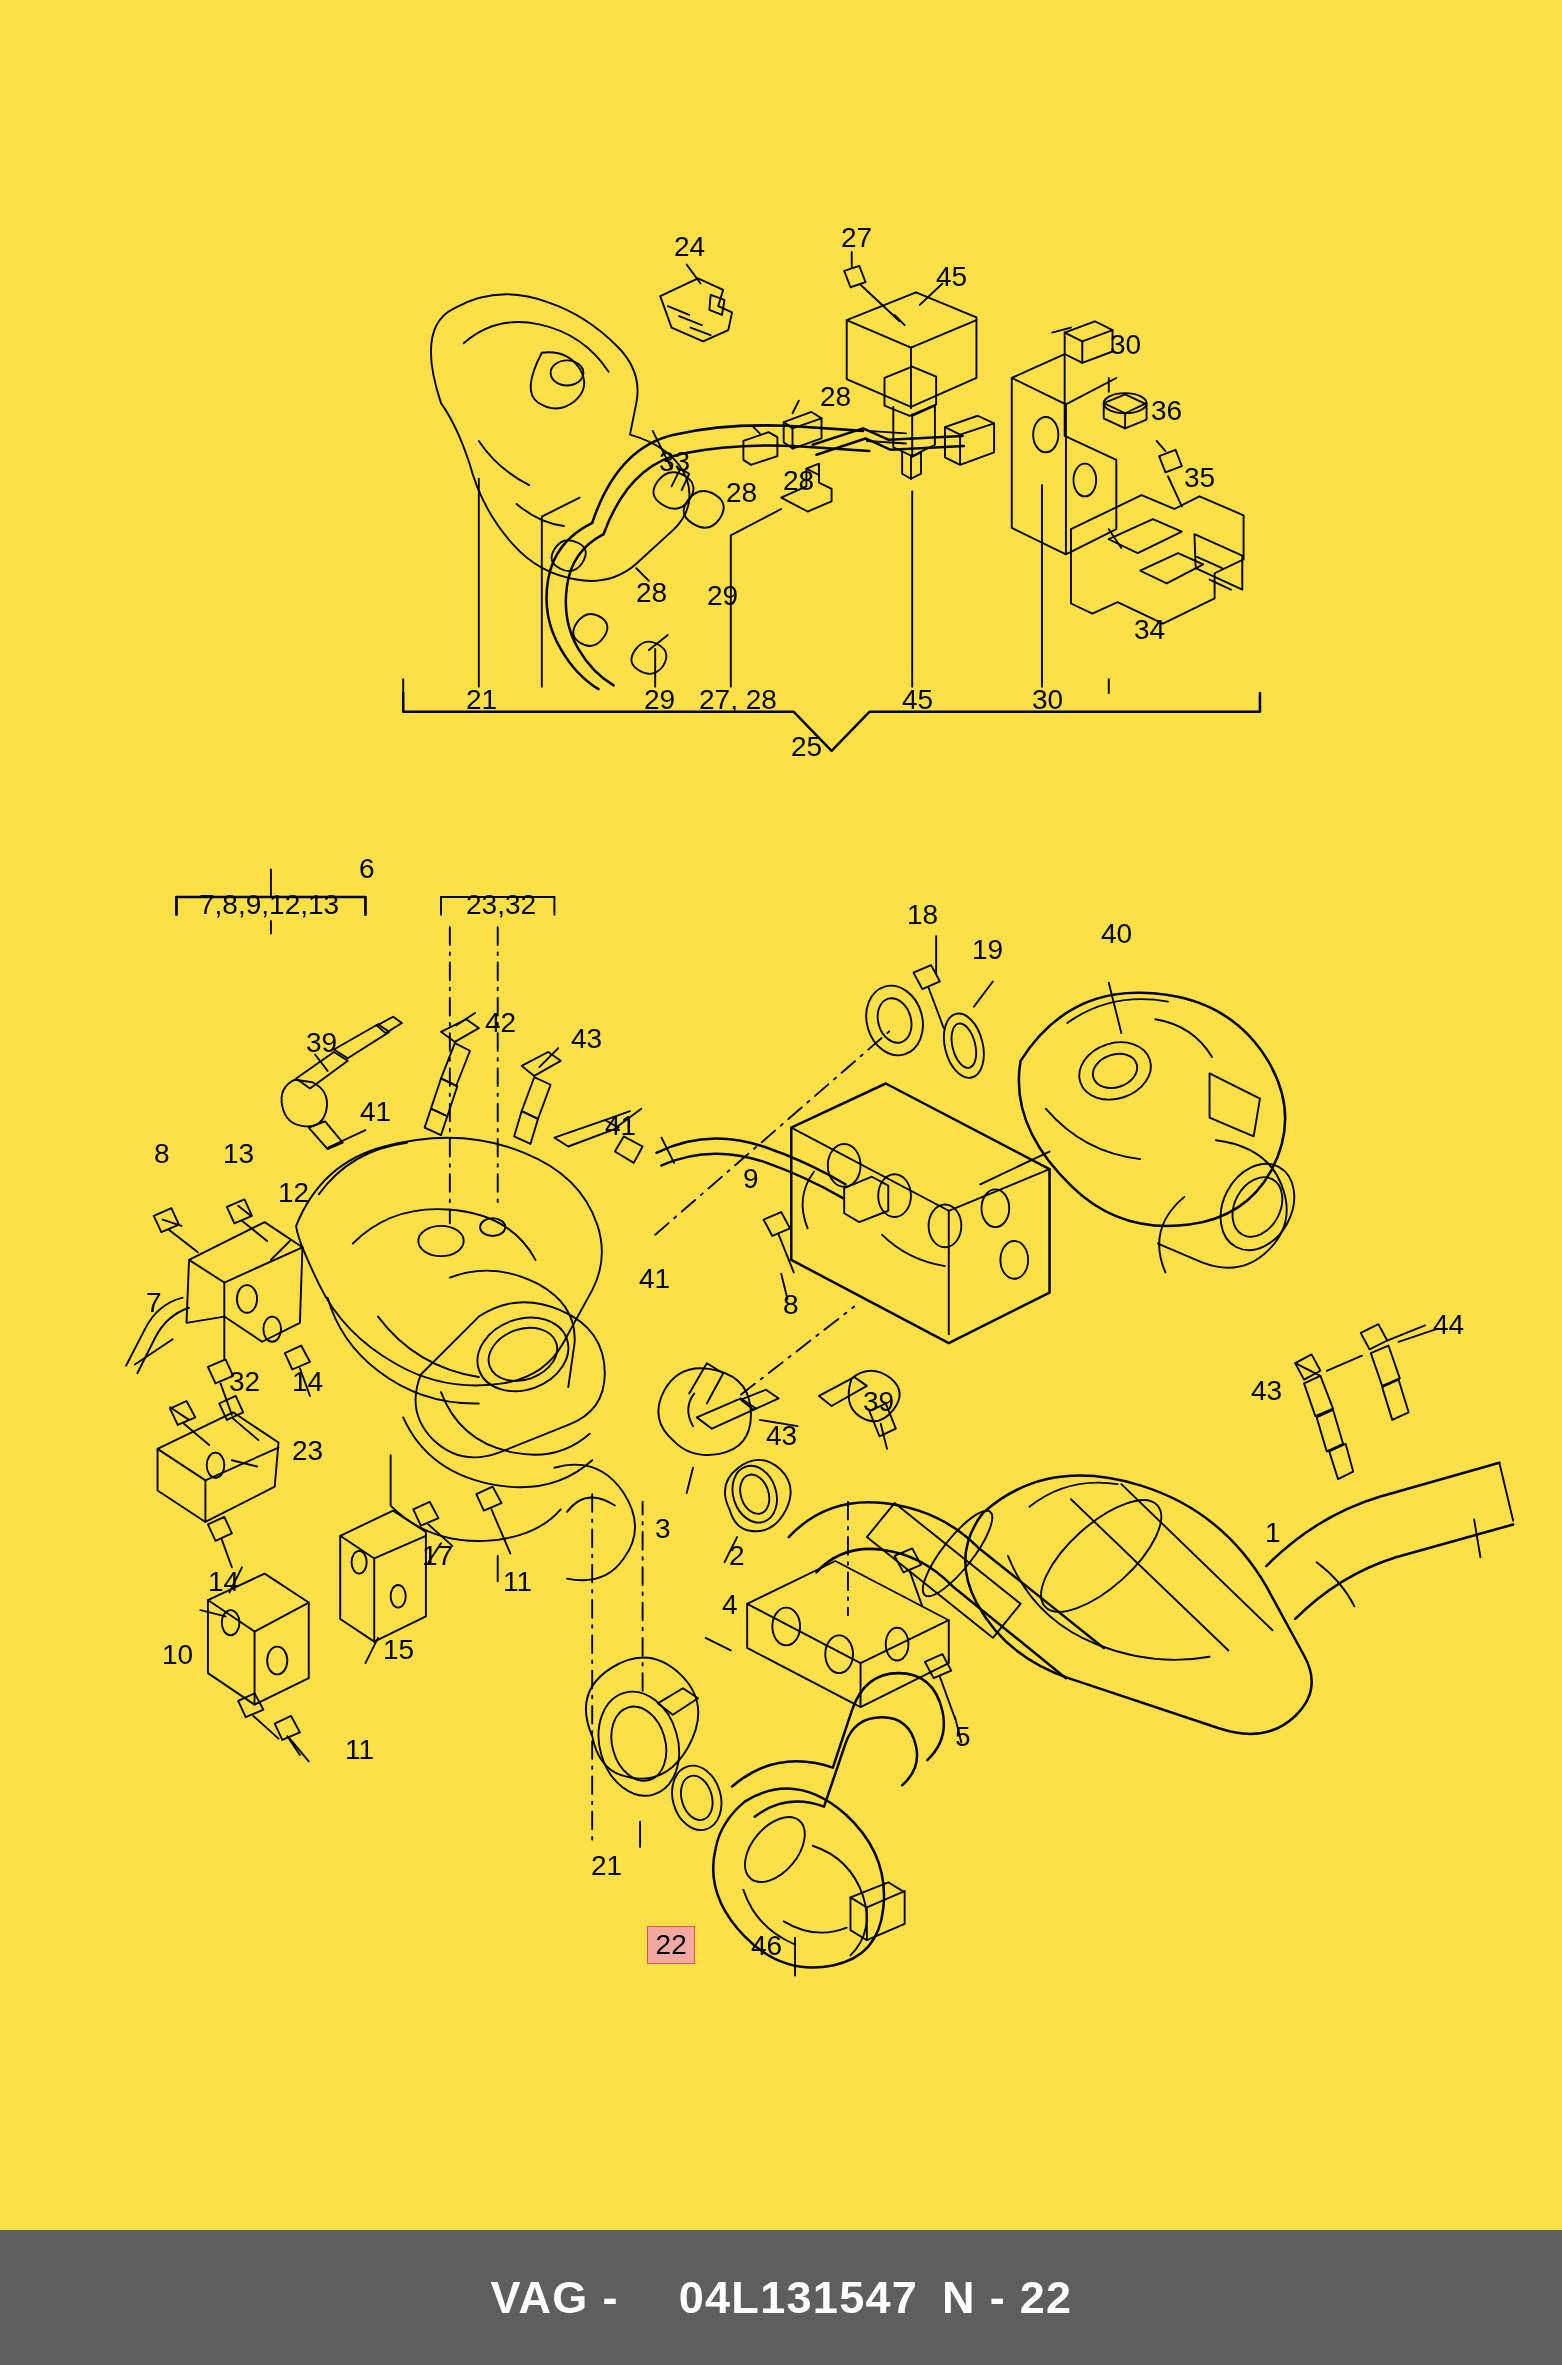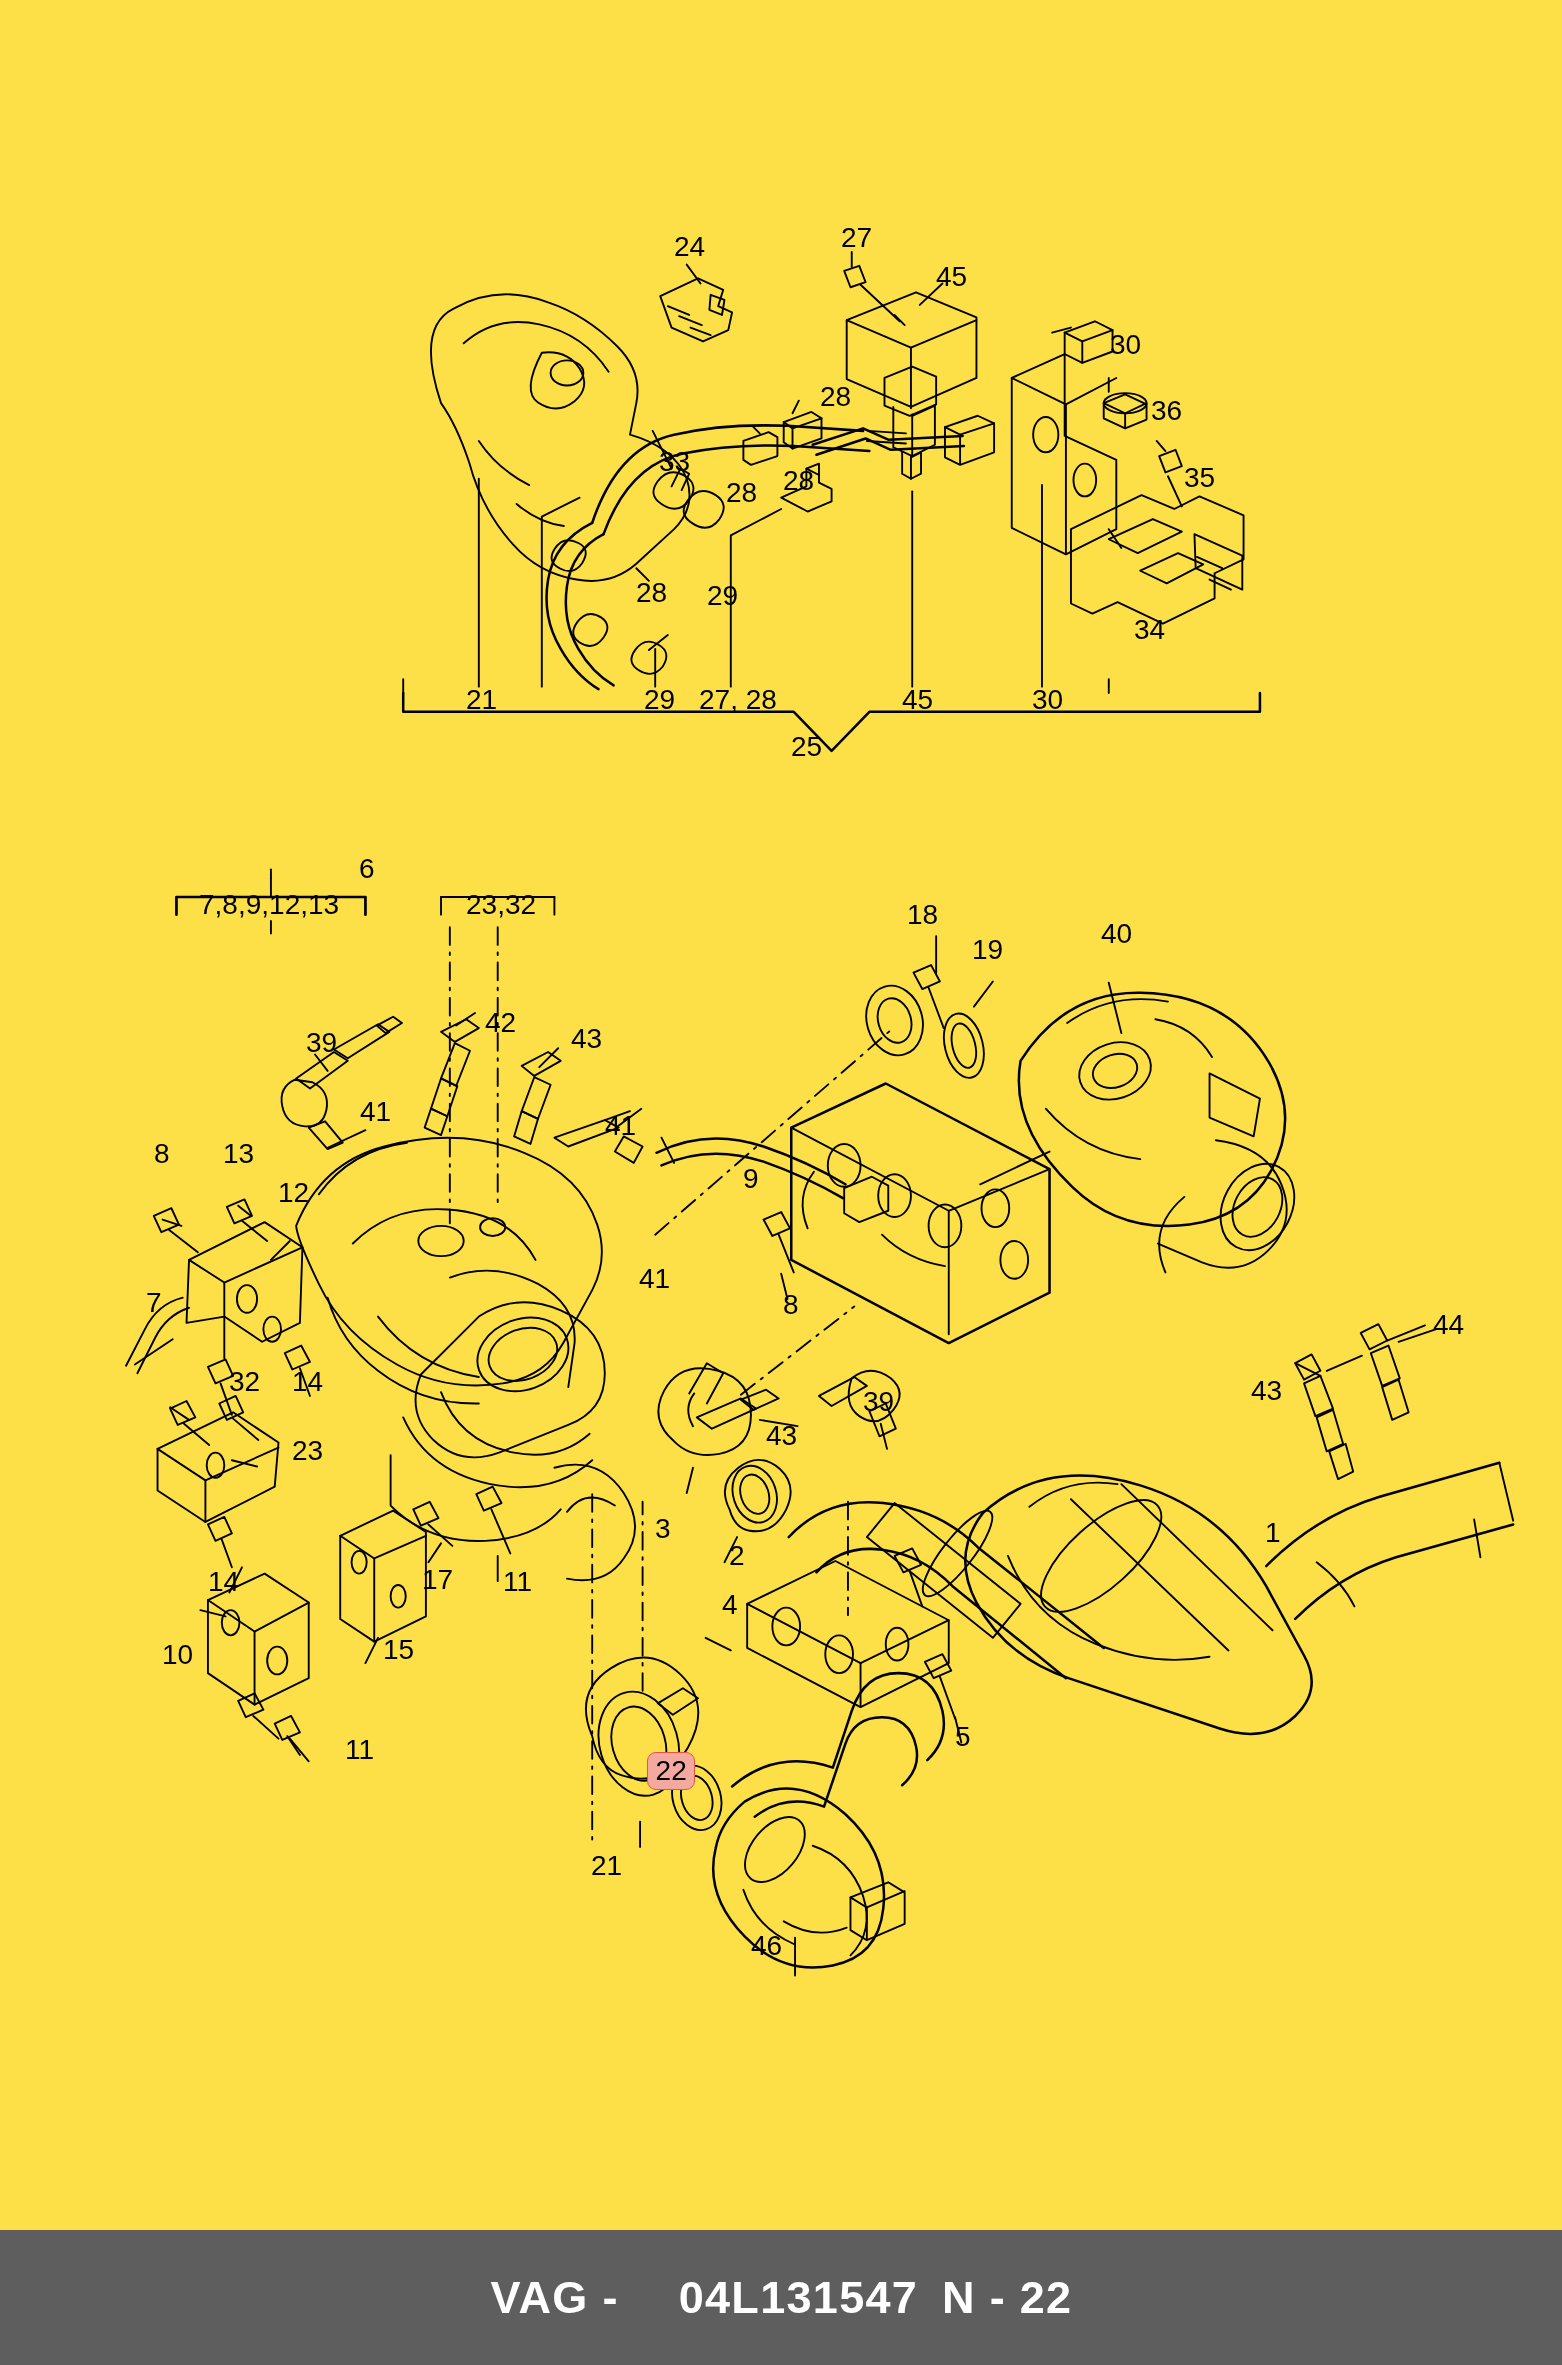--- a/index.html
+++ b/index.html
@@ -484,31 +484,31 @@
     <div class="lbl big" style="left:605px; top:1112px;">41</div>
     <div class="lbl big" style="left:639px; top:1265px;">41</div>
     <div class="lbl big" style="left:154px; top:1140px;">8</div>
     <div class="lbl big" style="left:223px; top:1140px;">13</div>
     <div class="lbl big" style="left:278px; top:1179px;">12</div>
     <div class="lbl big" style="left:146px; top:1289px;">7</div>
     <div class="lbl big" style="left:292px; top:1368px;">14</div>
     <div class="lbl big" style="left:229px; top:1368px;">32</div>
     <div class="lbl big" style="left:292px; top:1437px;">23</div>
     <div class="lbl big" style="left:208px; top:1568px;">14</div>
-    <div class="lbl big" style="left:422px; top:1542px;margin-top:24px;">17</div>
+    <div class="lbl big" style="left:422px; top:1542px;">17</div>
     <div class="lbl big" style="left:503px; top:1568px;">11</div>
     <div class="lbl big" style="left:383px; top:1636px;">15</div>
     <div class="lbl big" style="left:162px; top:1641px;">10</div>
     <div class="lbl big" style="left:345px; top:1736px;">11</div>
     <div class="lbl big" style="left:655px; top:1515px;">3</div>
     <div class="lbl big" style="left:729px; top:1542px;">2</div>
     <div class="lbl big" style="left:722px; top:1591px;">4</div>
     <div class="lbl big" style="left:955px; top:1723px;">5</div>
     <div class="lbl big" style="left:591px; top:1852px;">21</div>
-    <div class="lbl highlight big" style="left:647px; top:1752px;border-radius:9px;">22</div>
+    <div class="lbl highlight big" style="left:647px; top:1926px;">22</div>
     <div class="lbl big" style="left:751px; top:1932px;">46</div>
     <div class="lbl big" style="left:907px; top:901px;">18</div>
     <div class="lbl big" style="left:972px; top:936px;">19</div>
     <div class="lbl big" style="left:1101px; top:920px;">40</div>
     <div class="lbl big" style="left:743px; top:1165px;">9</div>
     <div class="lbl big" style="left:783px; top:1291px;">8</div>
     <div class="lbl big" style="left:766px; top:1422px;">43</div>
     <div class="lbl big" style="left:863px; top:1388px;">39</div>
     <div class="lbl big" style="left:1251px; top:1377px;">43</div>
     <div class="lbl big" style="left:1433px; top:1311px;">44</div>

